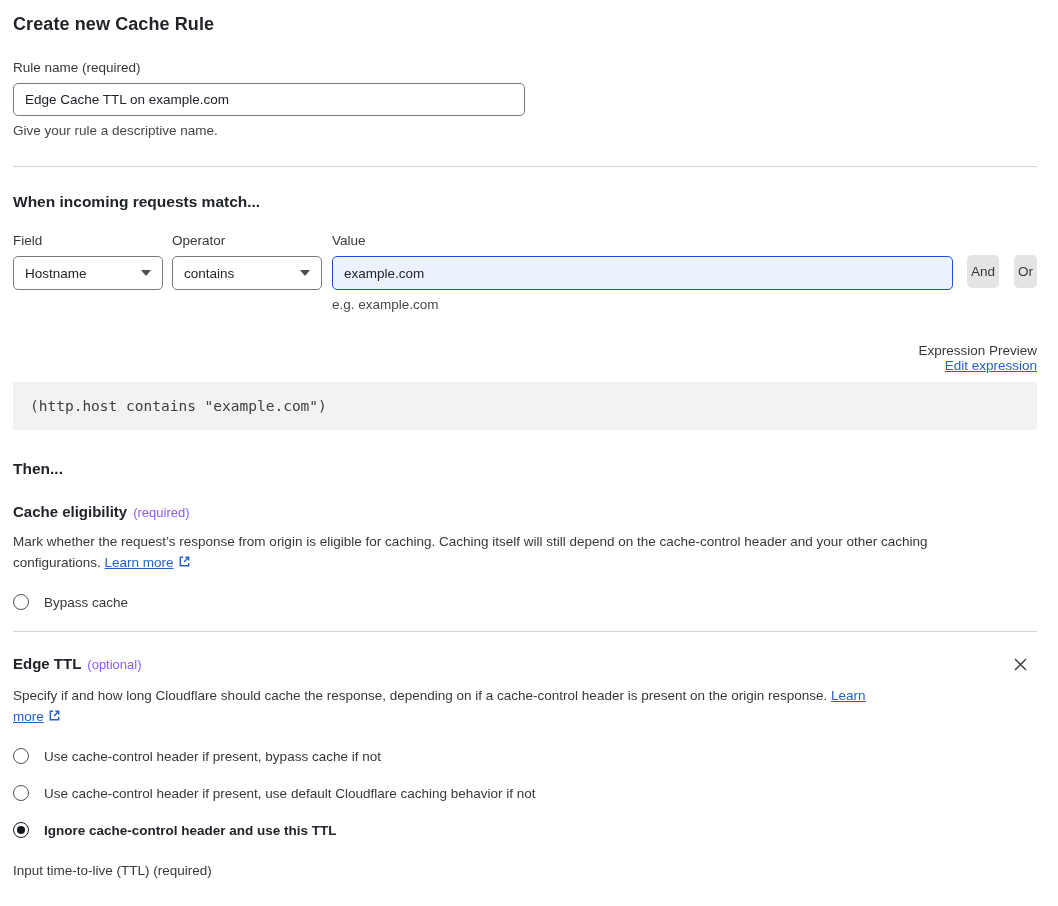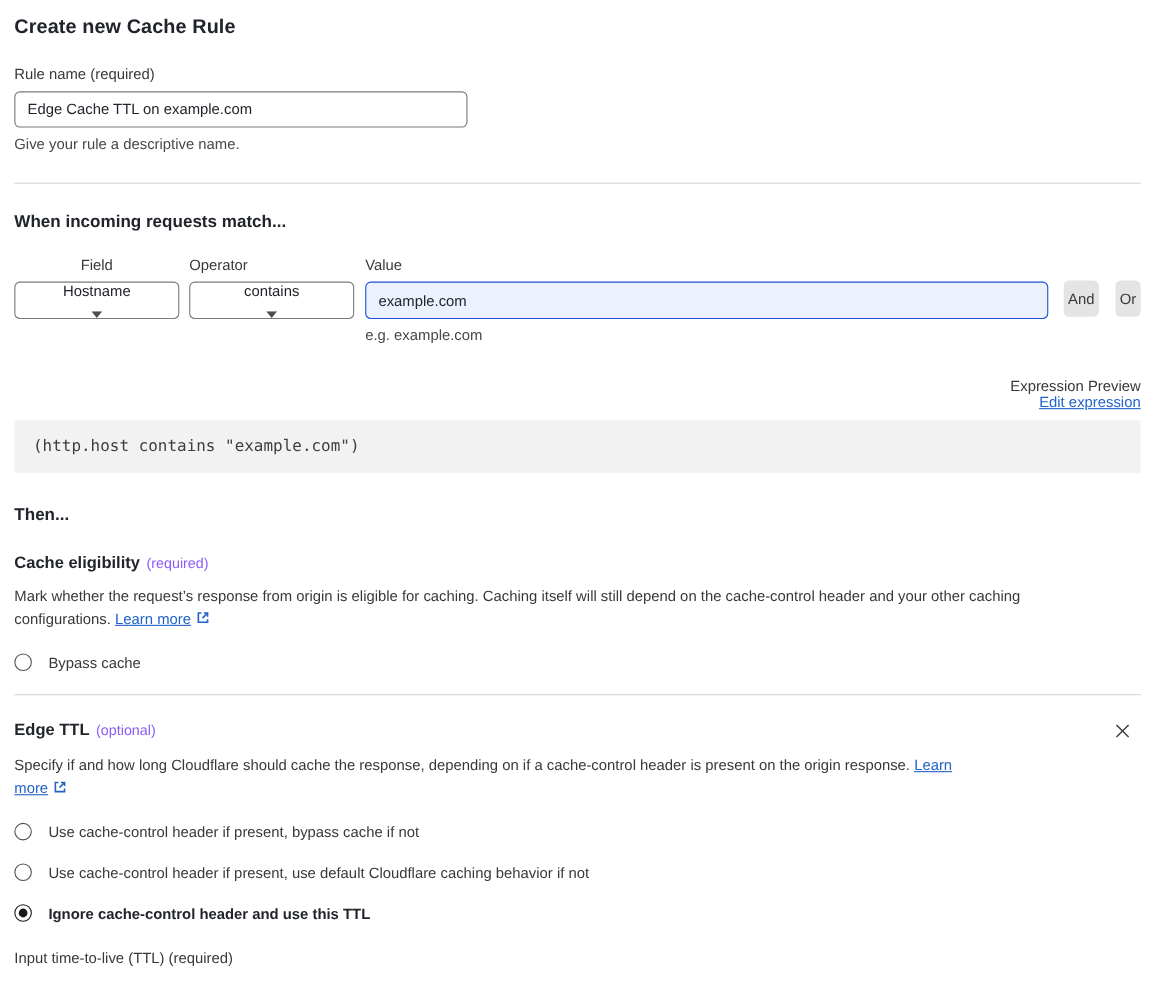--- a/index.html
+++ b/index.html
@@ -16,36 +16,36 @@
   .subsection-title { font-size:15px; font-weight:700; color:#21242a; }
   .muted-badge { font-size:13px; color:#8b5cf6; font-weight:400; margin-left:6px; }
 
   label.field-label { display:block; font-size:13.5px; color:#36393a; margin-bottom:8px; }
   .help-text { font-size:13.5px; color:#45484a; margin-top:7px; }
 
   .text-input {
     height:33px; border:1px solid #797979; border-radius:5px; background:#fff;
     font-family:inherit; font-size:13.5px; color:#21242a; padding:0 11px; outline:none; display:block;
   }
-  .rule-name-input { width:412px; }
+  .rule-name-input { width:512px; }
 
   .divider { border:none; border-top:1px solid #d5d5d5; margin:0; }
   .divider-top { margin-top:28px; margin-bottom:26px; }
 
   
   .clause-row { display:flex; align-items:flex-start; margin-top:22px; }
   .col { display:flex; flex-direction:column; }
-  .col-field { width:150px; margin-right:9px;text-align:center; }
+  .col-field { width:150px; margin-right:9px; }
   .col-op { width:150px; margin-right:10px; }
   .col-value { flex:1; margin-right:14px; }
 
   .select-box {
     height:34px; border:1px solid #797979; border-radius:5px; background:#fff;
     display:flex; align-items:center; justify-content:space-between;
-    padding:0 11px; cursor:pointer; font-size:13.5px; color:#21242a;flex-direction:column;
+    padding:0 11px; cursor:pointer; font-size:13.5px; color:#21242a;
   }
   .caret { width:10px; height:6px; flex:0 0 auto; }
   .caret polygon { fill:#4d4d4d; }
 
   .value-input {
     height:34px; width:100%;
     background:#ecf1fe; border:1px solid #1d4ed8; border-radius:5px;
     font-family:inherit; font-size:13.5px; color:#21242a; padding:0 11px; outline:none;
   }
   .connector-btn {

